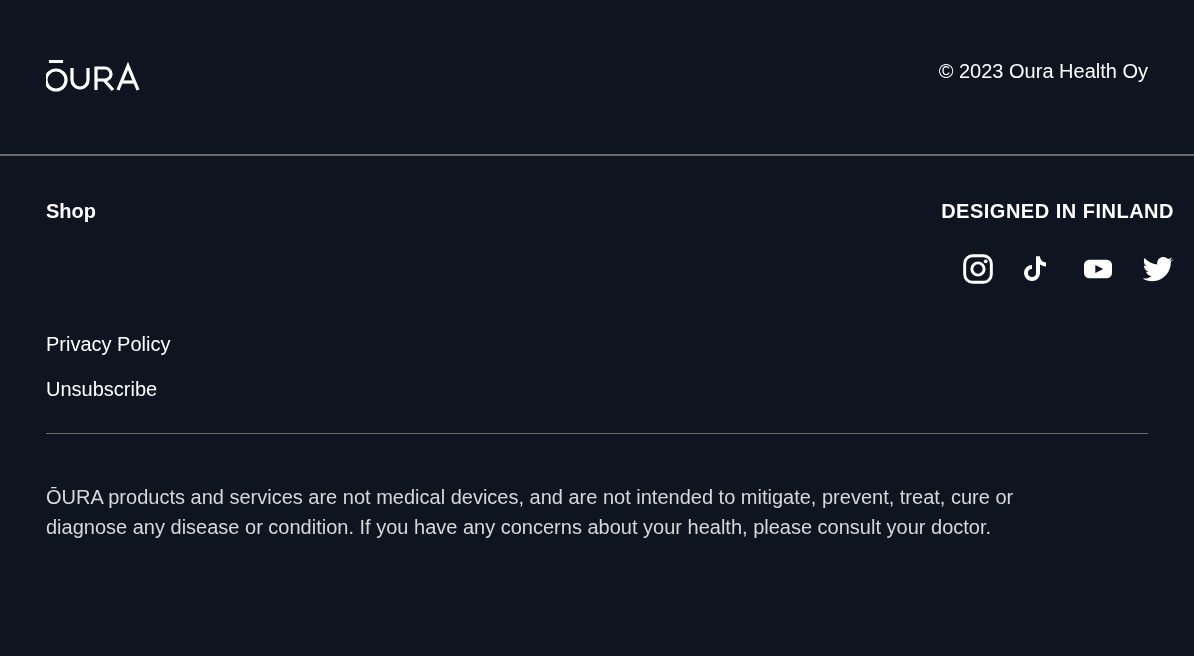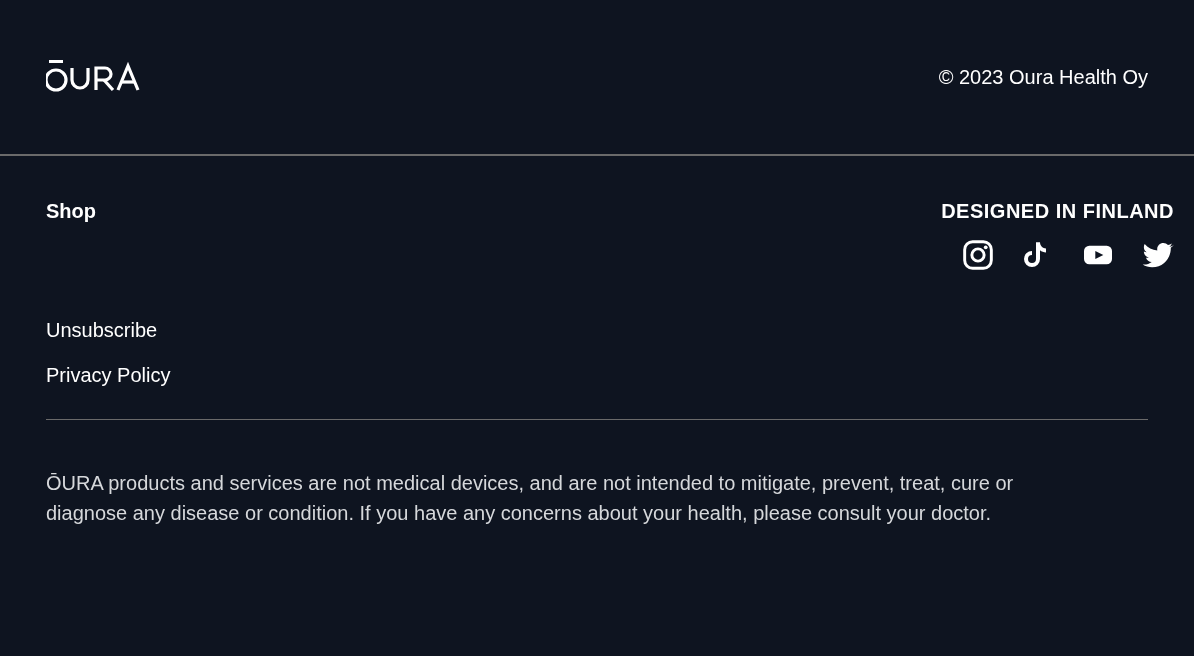--- a/index.html
+++ b/index.html
@@ -5,21 +5,20 @@
   * { box-sizing: border-box; margin: 0; padding: 0; }
   html, body { width: 1194px; height: 656px; }
   body {
     background: #0e1420;
     color: #ffffff;
     font-family: -apple-system, BlinkMacSystemFont, "Segoe UI", Helvetica, Arial, sans-serif;
   }
   .top-bar {
     display: flex;
     justify-content: space-between;
-    align-items: center;
     padding: 60px 46px 60px 46px;
     border-bottom: 2px solid #6a6a6a;
   }
   .logo {
     display: flex;
     align-items: center;
   }
   .logo svg { display: block; }
   .copyright {
     font-size: 20px;
@@ -39,21 +38,21 @@
     text-decoration: none;
     margin-bottom: 22px;
   }
   .right-col {
     text-align: right;
   }
   .designed {
     font-size: 20px;
     font-weight: 700;
     letter-spacing: 0.5px;
-    margin-bottom: 16px;
+    margin-bottom: 30px;
   }
   .socials {
     display: flex;
     gap: 28px;
     justify-content: flex-end;
     align-items: center;
   }
   .socials a { color: #ffffff; display: inline-flex; }
   .socials svg { width: 32px; height: 32px; fill: #ffffff; }
   .legal-links {
@@ -127,19 +126,19 @@
       <a href="#" aria-label="twitter">
         <svg viewBox="0 0 24 24">
           <path d="M23 5.1c-.8.4-1.7.6-2.6.8.9-.6 1.6-1.4 2-2.5-.9.5-1.9.9-2.9 1.1C18.6 3.6 17.4 3 16 3c-2.5 0-4.6 2-4.6 4.6 0 .4 0 .7.1 1C7.7 8.4 4.3 6.6 2 3.8c-.4.7-.6 1.5-.6 2.3 0 1.6.8 3 2.1 3.8-.8 0-1.5-.2-2.1-.6v.1c0 2.2 1.6 4.1 3.7 4.5-.4.1-.8.2-1.2.2-.3 0-.6 0-.9-.1.6 1.8 2.3 3.2 4.3 3.2-1.6 1.2-3.6 2-5.7 2-.4 0-.7 0-1.1-.1C2.6 20.4 5 21.2 7.6 21.2c9.1 0 14-7.5 14-14v-.6c1-.7 1.8-1.6 2.4-2.5z" fill="#ffffff"></path>
         </svg>
       </a>
     </div>
   </div>
 </div>
 
 <div class="legal-links">
+  <a href="#">Privacy Policy</a>
   <a href="#">Unsubscribe</a>
-  <a href="#">Privacy Policy</a>
 </div>
 
 <hr class="divider">
 
 <p class="disclaimer">ŌURA products and services are not medical devices, and are not intended to mitigate, prevent, treat, cure or diagnose any disease or condition. If you have any concerns about your health, please consult your doctor.</p>
 
 </body></html>

